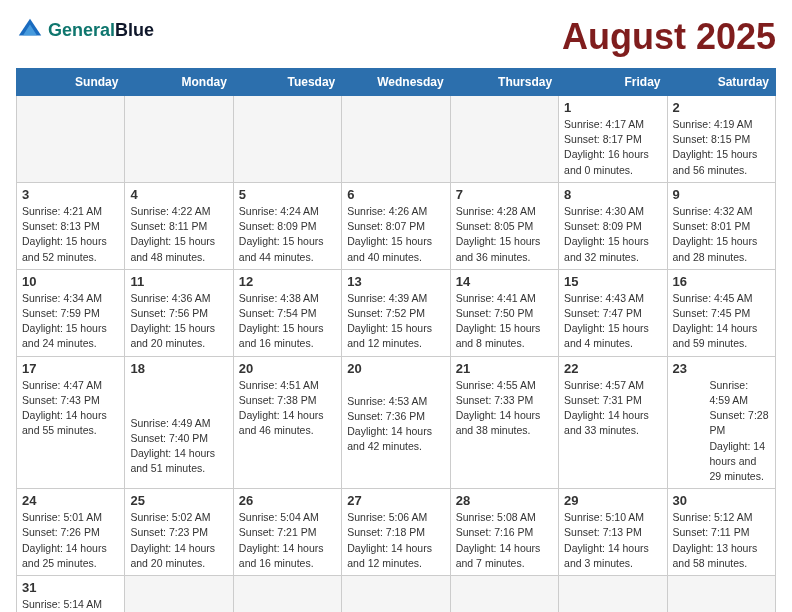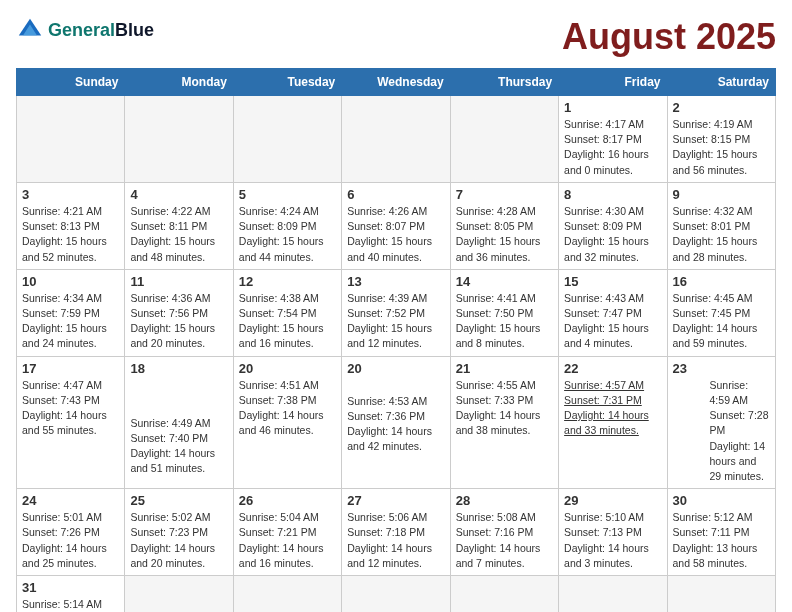--- a/index.html
+++ b/index.html
@@ -241,21 +241,21 @@
 Daylight: 14 hours and 42 minutes.</div>
         </td>
         <td>
           <span class="day-number">21</span>
           <div class="day-info" style="white-space: pre-line;">Sunrise: 4:55 AM
 Sunset: 7:33 PM
 Daylight: 14 hours and 38 minutes.</div>
         </td>
         <td>
           <span class="day-number">22</span>
-          <div class="day-info" style="white-space: pre-line; text-decoration: underline;">Sunrise: 4:57 AM
+          <div class="day-info" style="white-space: pre-line;">Sunrise: 4:57 AM
 Sunset: 7:31 PM
 Daylight: 14 hours and 33 minutes.</div>
         </td>
         <td>
           <span class="day-number">23</span>
           <div class="day-info" style="white-space: pre-line; margin-left: 37px;">Sunrise: 4:59 AM
 Sunset: 7:28 PM
 Daylight: 14 hours and 29 minutes.</div>
         </td>
       </tr>

